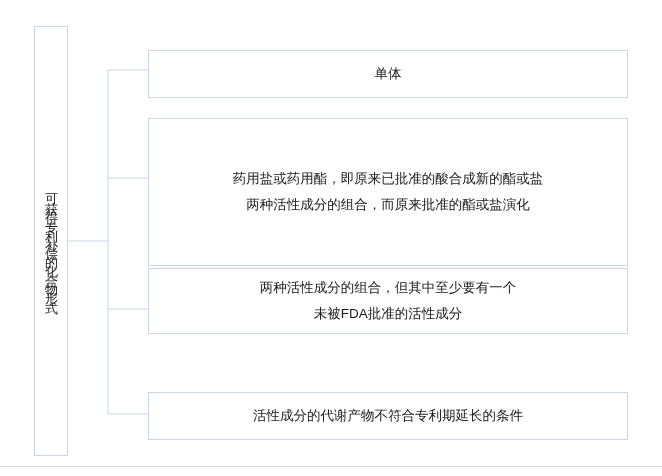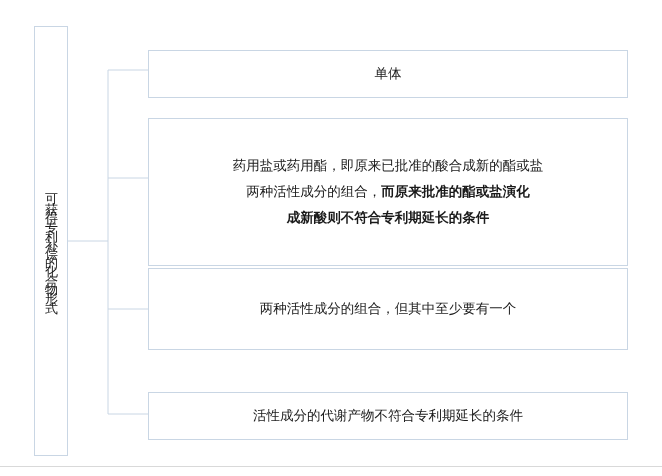--- a/index.html
+++ b/index.html
@@ -71,26 +71,26 @@
     justify-content: center;
     text-align: center;
     padding: 23px 12px;
   }
   .item-text {
     font-size: 13.5px;
     line-height: 26px;
     color: #1a1a1a;
   }
   .item-text .b {
-    font-weight: bold;
+    font-weight: normal;
   }
 
   #box-0 { top: 50px;  height: 40px; }
   #box-1 { top: 118px; height: 148px; }
-  #box-2 { top: 268px; height: 82px; align-items: center; }
+  #box-2 { top: 268px; height: 66px; align-items: center; }
   #box-3 { top: 392px; height: 44px; }
 
   
   .bottom-rule {
     position: absolute;
     left: 0;
     top: 466px;
     width: 662px;
     height: 1px;
     background: #d9d9d9;
@@ -120,27 +120,27 @@
   <div class="item-box" id="box-0">
     <div class="item-text">
       <span>单体</span>
     </div>
   </div>
 
   <div class="item-box" id="box-1">
     <div class="item-text">
       <span>药用盐或药用酯，即原来已批准的酸合成新的酯或盐</span><br>
       <span>两种活性成分的组合，</span><span class="b">而原来批准的酯或盐演化</span><br>
-      <span class="b">成新酸则不符合专利期延长的条件</span>
     </div>
   </div>
 
   <div class="item-box" id="box-2">
     <div class="item-text">
       <span>两种活性成分的组合，但其中至少要有一个</span><br>
+      <span>未被FDA批准的活性成分</span>
     </div>
   </div>
 
   <div class="item-box" id="box-3">
     <div class="item-text">
       <span>活性成分的代谢产物不符合专利期延长的条件</span>
     </div>
   </div>
 
   <div class="bottom-rule"></div>

